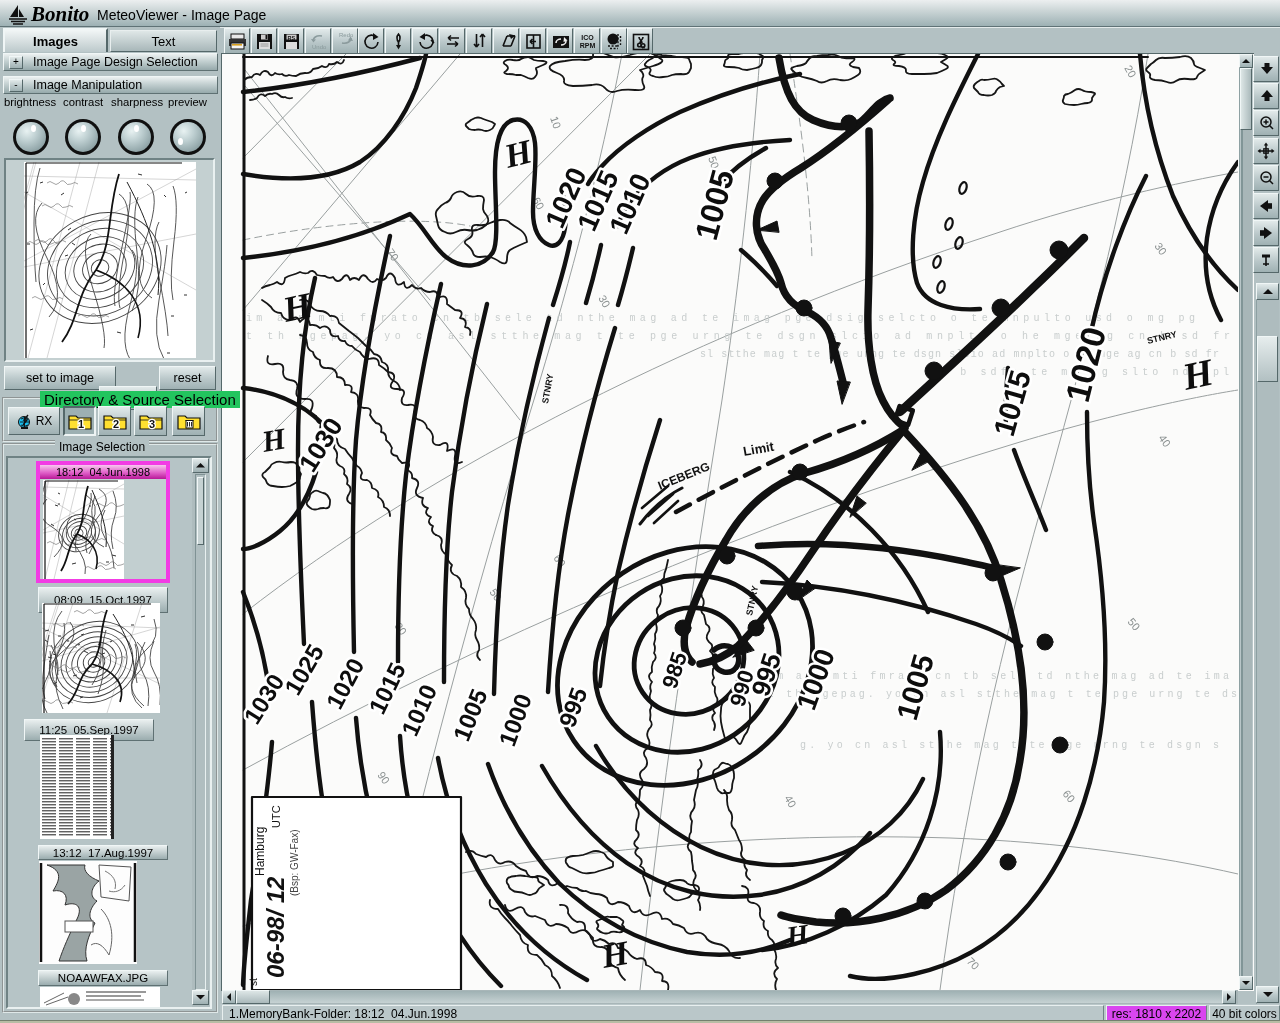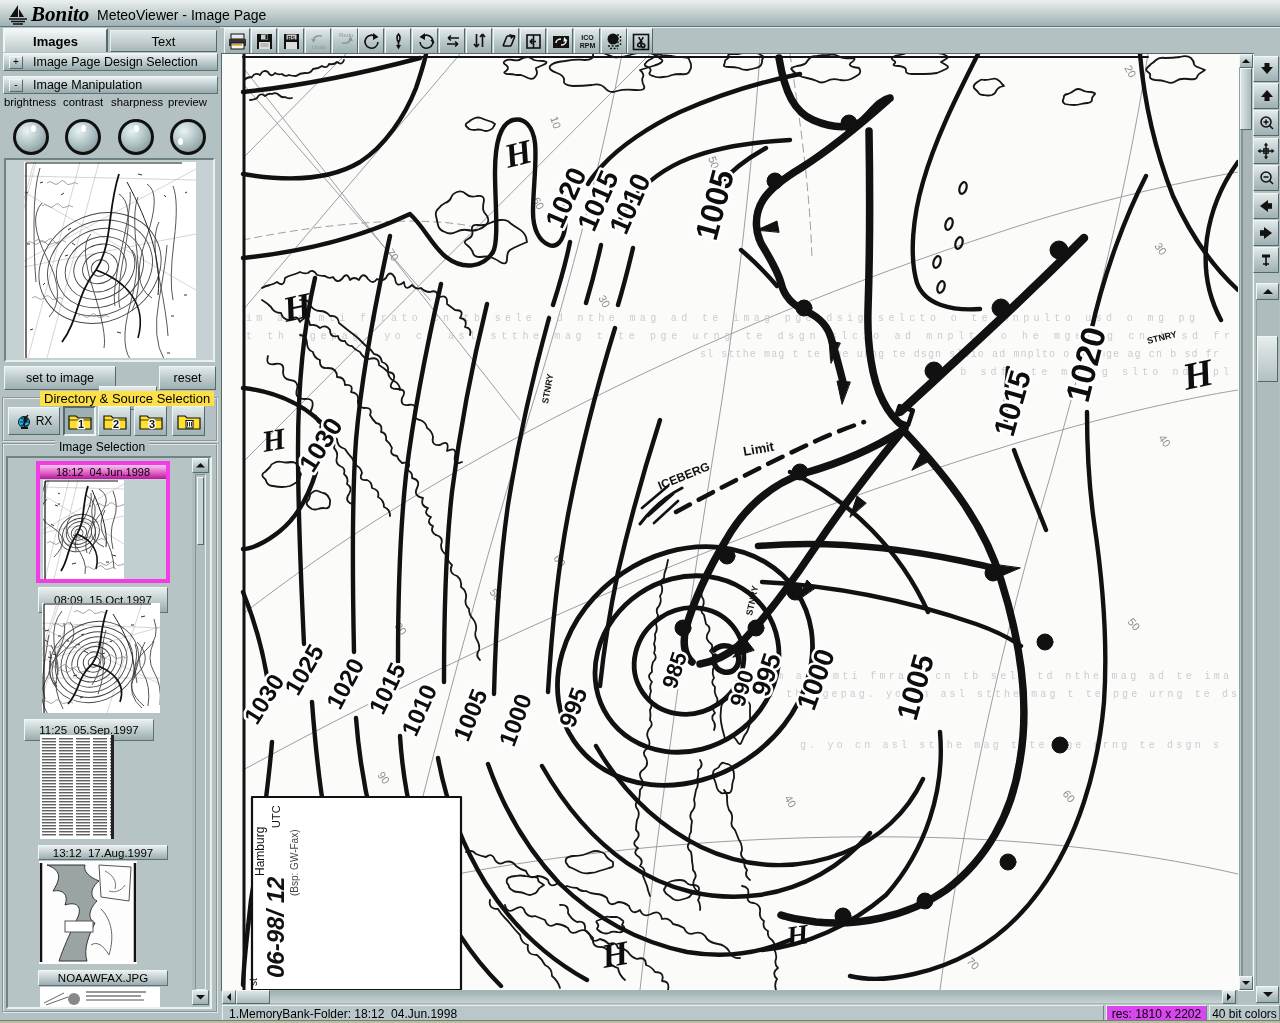--- a/index.html
+++ b/index.html
@@ -534,21 +534,21 @@
       <path d="M95 12 C83 49 89 82 72 108 C52 133 55 157 38 180" stroke="#111" stroke-width="1.8" fill="none"></path>
       <path d="M72 108 C100 118 124 141 114 176" stroke="#111" stroke-width="1.6" fill="none"></path>
       <path d="M103 20 C124 59 138 98 134 133" stroke="#222" stroke-width="1" fill="none"></path>
       <path d="M2 1 V196 M2 1 H158" stroke="#111" stroke-width="1.2" fill="none"></path>
     </svg>
   </div>
 <div class="abs btn" style="left:4px;top:366px;width:112px;height:24px;font-size:12.5px">set to image</div>
 <div class="abs btn" style="left:99px;top:386px;width:58px;height:24px;font-size:12.5px">preview</div>
 <div class="abs btn" style="left:159px;top:366px;width:57px;height:24px;font-size:12.5px">reset</div>
 <div class="abs groove" style="left:2px;top:397px;width:216px;height:45px"></div>
-<div class="abs" style="left:40px;top:391px;background:#fde047;padding:0 4px;font-size:13px">Directory &amp; Source Selection</div>
+<div class="abs" style="left:40px;top:391px;background:#22c55e;padding:0 4px;font-size:15px">Directory &amp; Source Selection</div>
 <div class="abs btn" style="left:8px;top:407px;width:52px;height:28px;font-size:12px;gap:3px"><svg width="17" height="17" viewBox="0 0 17 17">
       <circle cx="8" cy="9" r="5.5" fill="#18c0f0" stroke="#111"></circle>
       <path d="M4 9 h9 M8.5 4 v10 M5 6 a5 4 0 0 1 7 0 M5 12 a5 4 0 0 0 7 0" stroke="#111" fill="none" stroke-width="0.9"></path>
       <path d="M12 2 L8 7 L11 7 L7 12" stroke="#111" fill="none" stroke-width="1.4"></path>
       <rect x="5" y="14" width="7" height="2" fill="#111"></rect>
     </svg>RX</div>
 <div class="abs" style="left:63px;top:406px;width:33px;height:30px;border-top:2px solid #55686a;border-left:2px solid #55686a;border-bottom:2px solid #eef4f4;border-right:2px solid #eef4f4;background:#9db0b2;display:flex;align-items:center;justify-content:center">
     <svg width="24" height="18" viewBox="0 0 24 18">
       <path d="M1 4 L8 4 L10 6 L23 6 L23 17 L1 17 Z" fill="#ffe030" stroke="#111" stroke-width="1.2"></path>
       <path d="M1 8 L23 8" stroke="#111" stroke-width="0.8"></path>

